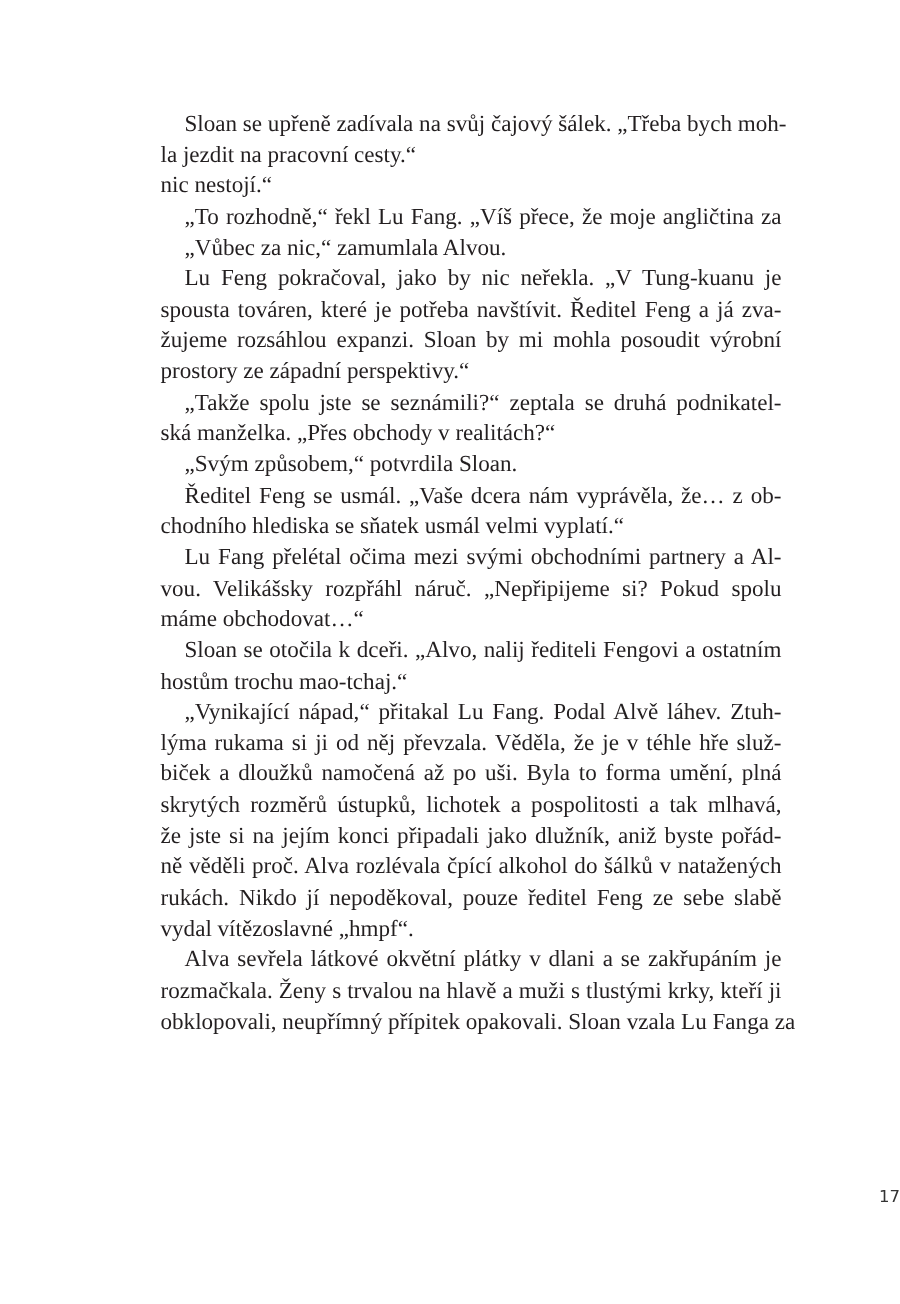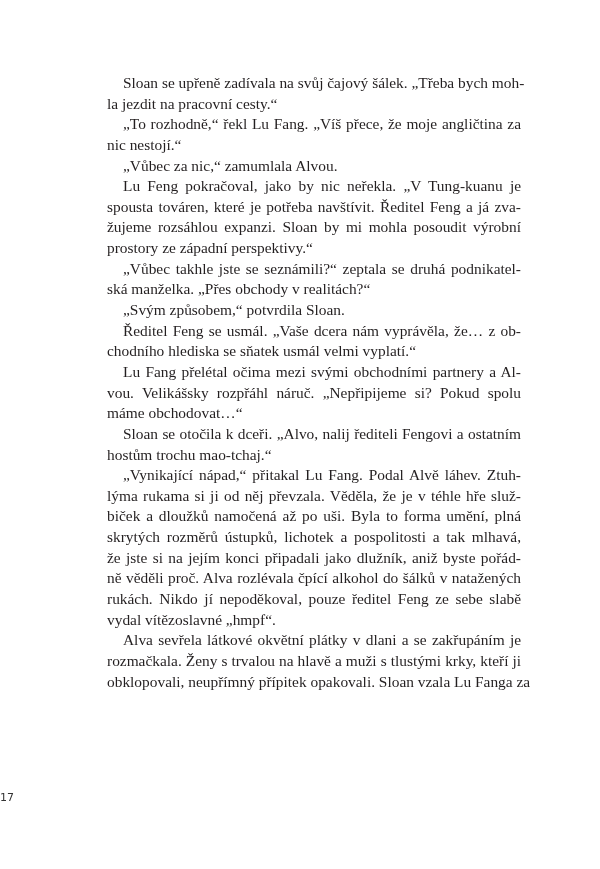--- a/index.html
+++ b/index.html
@@ -4,46 +4,46 @@
 <style>
   html, body { margin: 0; padding: 0; background: #ffffff; }
   body { width: 600px; height: 869px; position: relative; overflow: hidden; }
   .page { position: absolute; left: 107px; top: 73px; width: 414px;
     font-family: "Liberation Serif", "DejaVu Serif", serif;
     font-size: 15.4px; color: #231f20; }
   .line { display: block; height: 20.65px; line-height: 20.65px; white-space: nowrap;
     text-align: justify; text-align-last: justify; }
   .line.last { text-align-last: left; }
   .line.indent { padding-left: 16px; }
-  .page-number { position: absolute; top: 791px; left: 0; width: 600px; text-align: left;
+  .page-number { position: absolute; top: 791px; left: 0; width: 600px; text-align: right;
     font-family: "DejaVu Sans", sans-serif; font-size: 11px; color: #333; }
 </style>
 </head>
 <body>
 
 <div class="page" id="page">
     <div>
       <span class="line indent">Sloan se upřeně zadívala na svůj čajový šálek. „Třeba bych moh-</span>
       <span class="line last">la jezdit na pracovní cesty.“</span>
     </div>
     <div>
+      <span class="line last">nic nestojí.“</span>
       <span class="line indent">„To rozhodně,“ řekl Lu Fang. „Víš přece, že moje angličtina za</span>
-      <span class="line last">nic nestojí.“</span>
     </div>
     <div>
       <span class="line indent last">„Vůbec za nic,“ zamumlala Alvou.</span>
     </div>
     <div>
       <span class="line indent">Lu Feng pokračoval, jako by nic neřekla. „V Tung-kuanu je</span>
       <span class="line">spousta továren, které je potřeba navštívit. Ředitel Feng a já zva-</span>
       <span class="line">žujeme rozsáhlou expanzi. Sloan by mi mohla posoudit výrobní</span>
       <span class="line last">prostory ze západní perspektivy.“</span>
     </div>
     <div>
-      <span class="line indent">„Vůbec takhle jste se seznámili?“ zeptala se druhá podnikatel-</span>
+      <span class="line indent">„Takže spolu jste se seznámili?“ zeptala se druhá podnikatel-</span>
       <span class="line last">ská manželka. „Přes obchody v realitách?“</span>
     </div>
     <div>
       <span class="line indent last">„Svým způsobem,“ potvrdila Sloan.</span>
     </div>
     <div>
       <span class="line indent">Ředitel Feng se usmál. „Vaše dcera nám vyprávěla, že… z ob-</span>
       <span class="line last">chodního hlediska se sňatek usmál velmi vyplatí.“</span>
     </div>
     <div>

